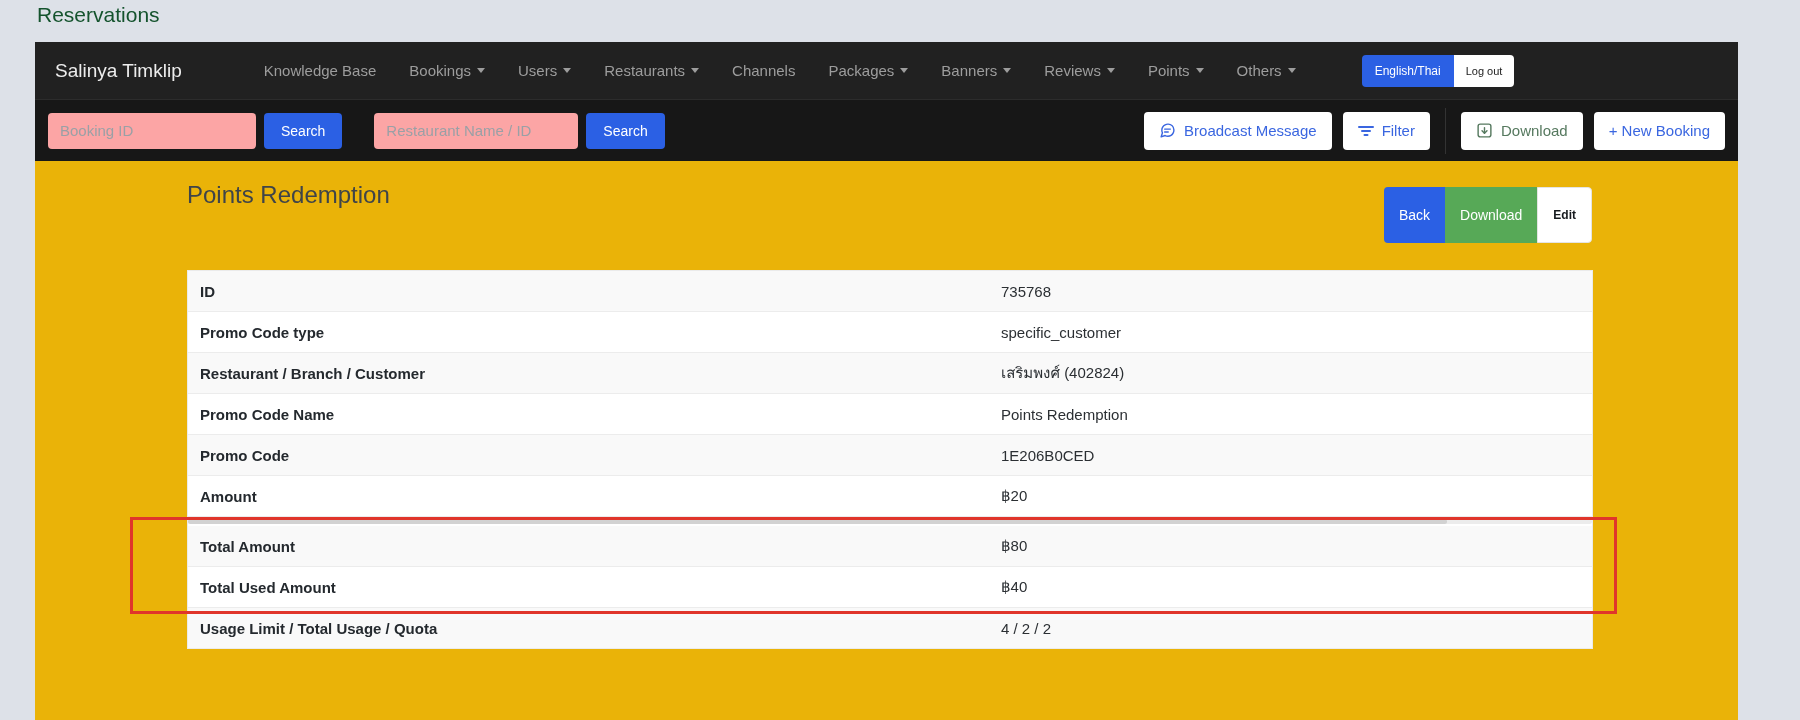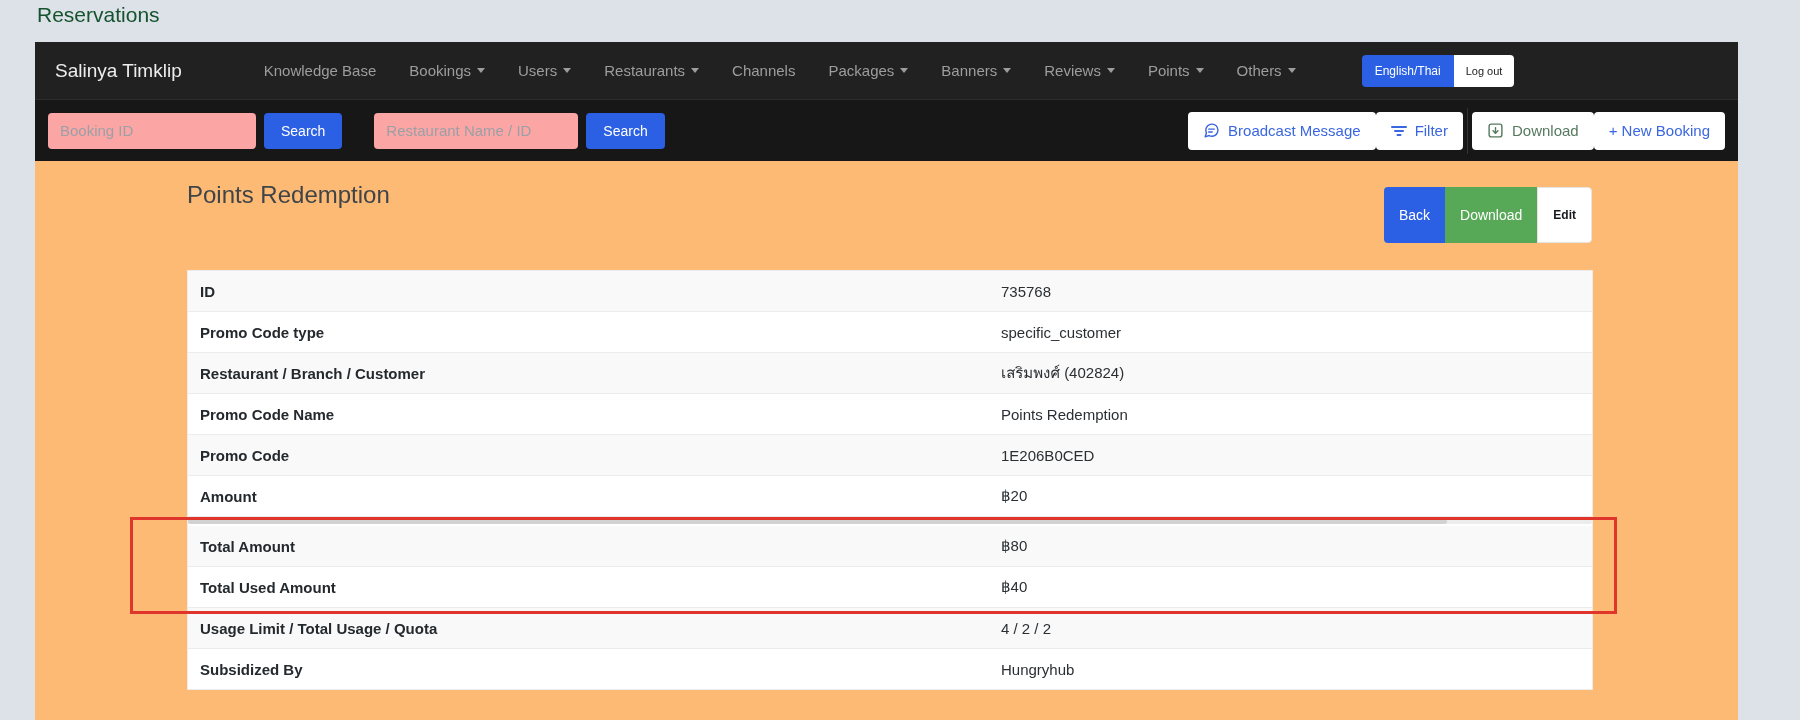--- a/index.html
+++ b/index.html
@@ -53,33 +53,33 @@
     height:36px; width:208px; border:none; border-radius:4px;
     padding:0 12px; font-size:15px; color:#333; background:#fca5a5;
     font-family:Liberation Sans, sans-serif;
   }
   .search-input::placeholder { color:#9aa0a6; }
   .search-input.restaurant { width:204px; margin-left:32px; }
   .btn-search {
     height:36px; margin-left:8px; padding:0 17px; border:none; border-radius:4px;
     background:#2b60e4; color:#fff; font-size:14px; cursor:pointer;
   }
-  .toolbar-right { margin-left:auto; display:flex; align-items:center; }
+  .toolbar-right { margin-left:auto; display:flex; align-items:center; gap:11px; }
   .btn-white {
     height:38px; background:#fff; border:none; border-radius:4px;
     padding:0 15px; font-size:15px; cursor:pointer;
     display:flex; align-items:center; gap:8px; white-space:nowrap;
   }
   .blue-text { color:#3a66e0; }
   .green-text { color:#56795f; }
   .toolbar-sep { width:1px; height:46px; background:#333; margin:0 4px; }
   .icon-svg { display:block; }
 
   
-  .main { position:relative; background:#fdba74; height:559px; }
+  .main { position:relative; background:#eab308; height:559px; }
   .detail-title {
     position:absolute; left:152px; top:20px;
     font-size:24px; font-weight:400; color:#3f4449;
   }
   .actions { position:absolute; top:26px; right:146px; display:flex; }
   .btn-back {
     background:#2b60e4; color:#fff; border:none; font-size:14px; font-weight:500;
     padding:20px 15px; border-radius:4px 0 0 4px; cursor:pointer;
   }
   .btn-download-green {
@@ -292,23 +292,19 @@
   <div class="detail-row even">
     <div class="row-label">Total Used Amount</div>
     <div class="row-value">฿40</div>
   </div>
 
   <div class="detail-row odd">
     <div class="row-label">Usage Limit / Total Usage / Quota</div>
     <div class="row-value">4 / 2 / 2</div>
   </div>
 
-  <div class="detail-row even">
-    <div class="row-label">Subsidized By</div>
-    <div class="row-value">Hungryhub</div>
-  </div>
 </div>
 
       <div class="annotation-box"></div>
     </div>
 
   </div>
 </div>
 
 </body></html>

